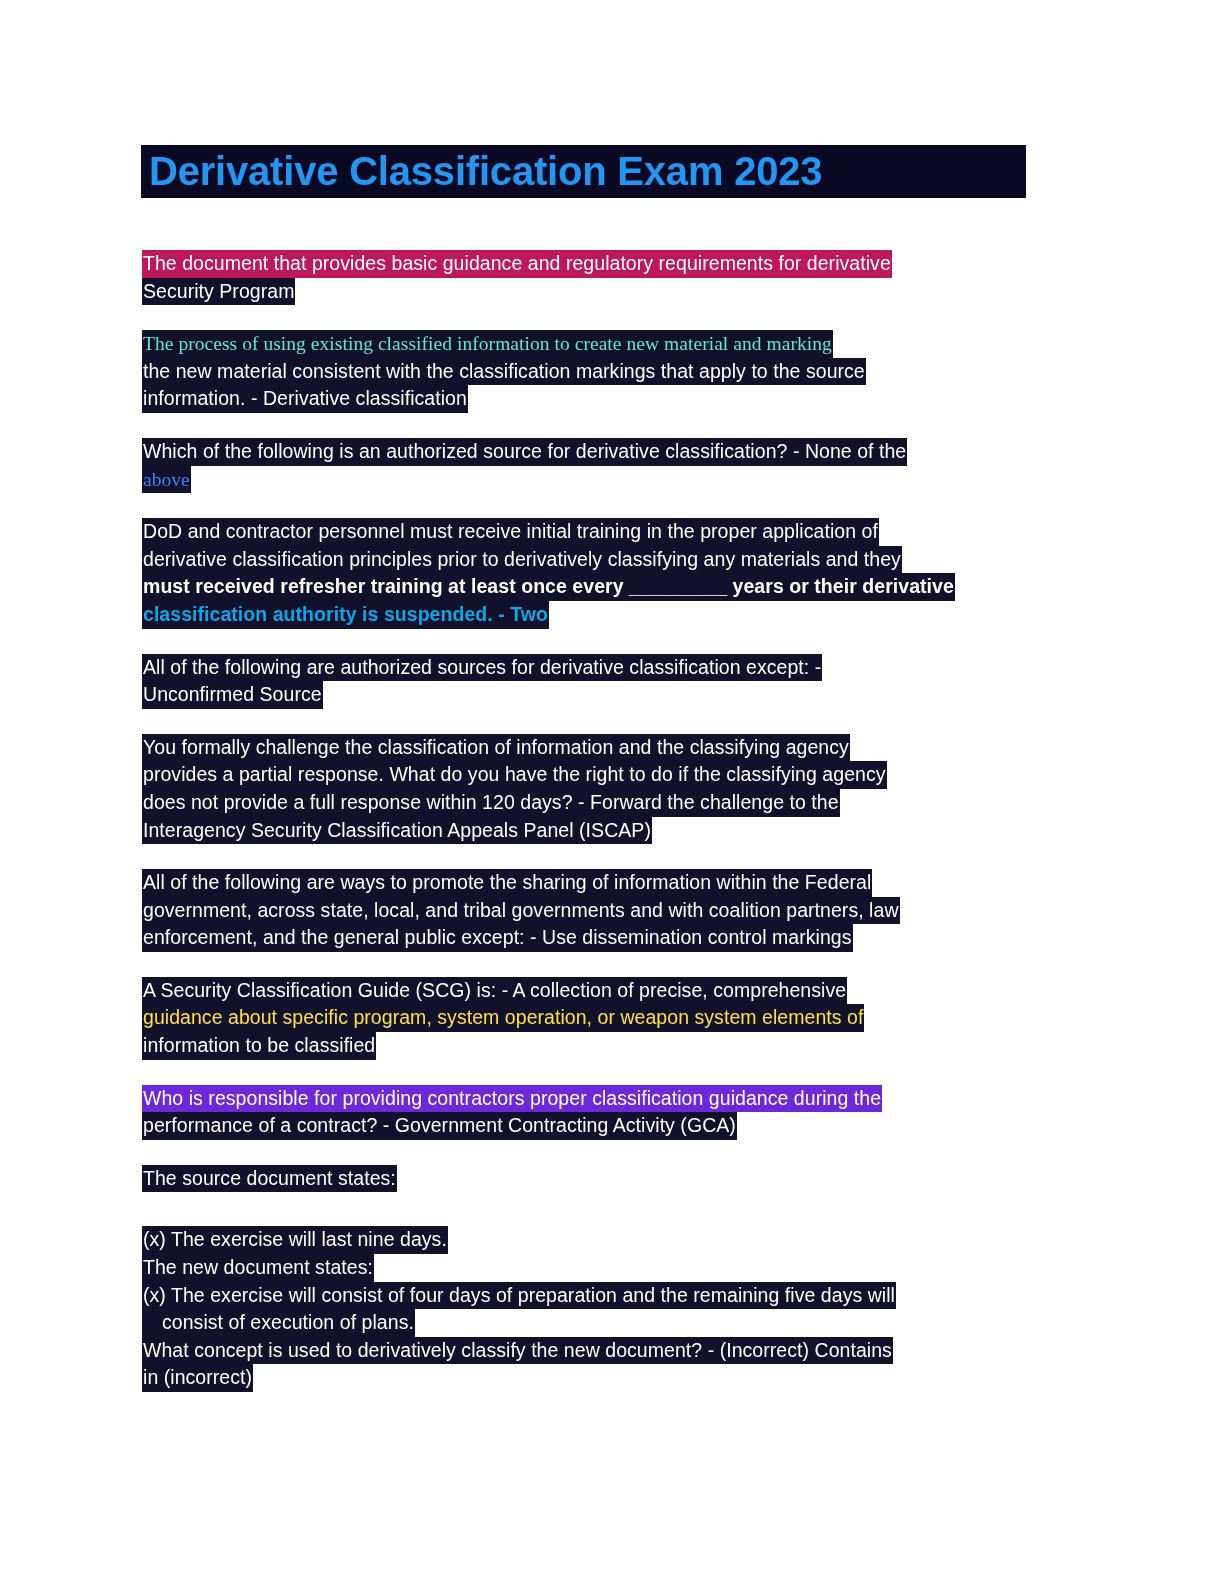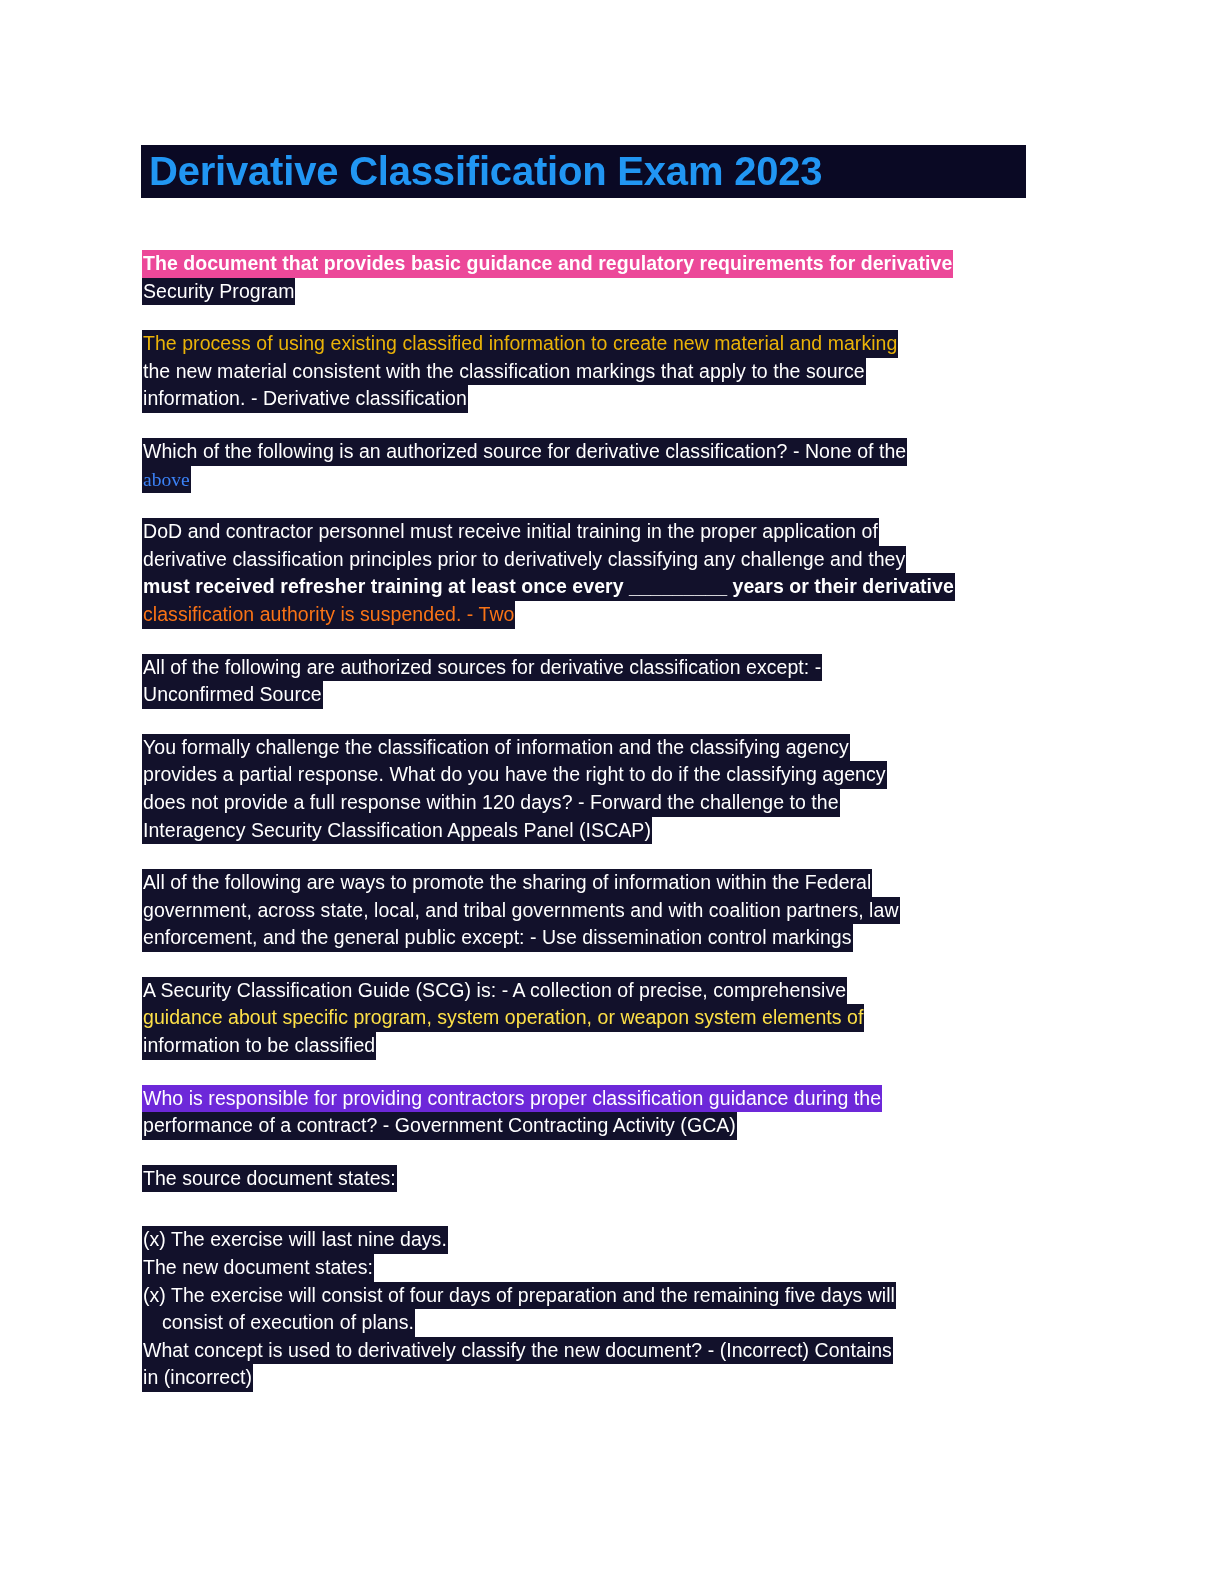--- a/index.html
+++ b/index.html
@@ -86,37 +86,37 @@
 <body>
 
 <div class="page" style="background: rgb(255, 255, 255);">
 
   <div class="title-banner" style="background: rgb(10, 9, 36);">
     <div class="title-text" style="color: rgb(33, 150, 243);">Derivative Classification Exam 2023</div>
   </div>
 
   <div class="content">
       <div class="qa-block">
-        <div class="line"><span style="background: #ec4899; color: rgb(255, 255, 255); font-weight: bold;">The document that provides basic guidance and regulatory requirements for derivative</span></div>
+        <div class="line"><span style="background: #be185d; color: rgb(255, 255, 255);">The document that provides basic guidance and regulatory requirements for derivative</span></div>
         <div class="line"><span style="background: rgb(18, 17, 43); color: rgb(255, 255, 255);">Security Program</span></div>
       </div>
       <div class="qa-block">
-        <div class="line"><span style="background: rgb(18, 17, 43); color: #eab308;">The process of using existing classified information to create new material and marking</span></div>
+        <div class="line"><span style="background: rgb(18, 17, 43); color: #5eead4; font-family: Liberation Serif, serif;">The process of using existing classified information to create new material and marking</span></div>
         <div class="line"><span style="background: rgb(18, 17, 43); color: rgb(255, 255, 255);">the new material consistent with the classification markings that apply to the source</span></div>
         <div class="line"><span style="background: rgb(18, 17, 43); color: rgb(255, 255, 255);">information. - Derivative classification</span></div>
       </div>
       <div class="qa-block">
         <div class="line"><span style="background: rgb(18, 17, 43); color: rgb(255, 255, 255);">Which of the following is an authorized source for derivative classification? - None of the</span></div>
         <div class="line"><span style="background: rgb(18, 17, 43); color: #3b82f6; font-family: Liberation Serif, serif;">above</span></div>
       </div>
       <div class="qa-block">
         <div class="line"><span style="background: rgb(18, 17, 43); color: rgb(255, 255, 255);">DoD and contractor personnel must receive initial training in the proper application of</span></div>
-        <div class="line"><span style="background: rgb(18, 17, 43); color: rgb(255, 255, 255);">derivative classification principles prior to derivatively classifying any challenge and they</span></div>
+        <div class="line"><span style="background: rgb(18, 17, 43); color: rgb(255, 255, 255);">derivative classification principles prior to derivatively classifying any materials and they</span></div>
         <div class="line"><span style="background: rgb(18, 17, 43); color: rgb(255, 255, 255); font-weight: bold;">must received refresher training at least once every _________ years or their derivative</span></div>
-        <div class="line"><span style="background: rgb(18, 17, 43); color: #f97316;">classification authority is suspended. - Two</span></div>
+        <div class="line"><span style="background: rgb(18, 17, 43); color: #0ea5e9; font-weight: bold;">classification authority is suspended. - Two</span></div>
       </div>
       <div class="qa-block">
         <div class="line"><span style="background: rgb(18, 17, 43); color: rgb(255, 255, 255);">All of the following are authorized sources for derivative classification except: -</span></div>
         <div class="line"><span style="background: rgb(18, 17, 43); color: rgb(255, 255, 255);">Unconfirmed Source</span></div>
       </div>
       <div class="qa-block">
         <div class="line"><span style="background: rgb(18, 17, 43); color: rgb(255, 255, 255);">You formally challenge the classification of information and the classifying agency</span></div>
         <div class="line"><span style="background: rgb(18, 17, 43); color: rgb(255, 255, 255);">provides a partial response. What do you have the right to do if the classifying agency</span></div>
         <div class="line"><span style="background: rgb(18, 17, 43); color: rgb(255, 255, 255);">does not provide a full response within 120 days? - Forward the challenge to the</span></div>
         <div class="line"><span style="background: rgb(18, 17, 43); color: rgb(255, 255, 255);">Interagency Security Classification Appeals Panel (ISCAP)</span></div>

